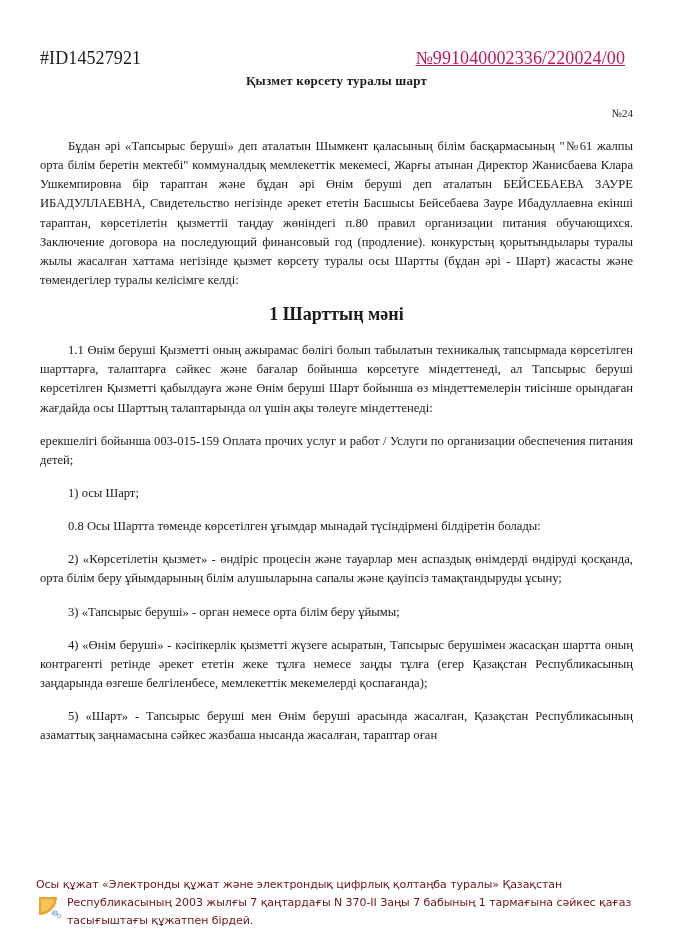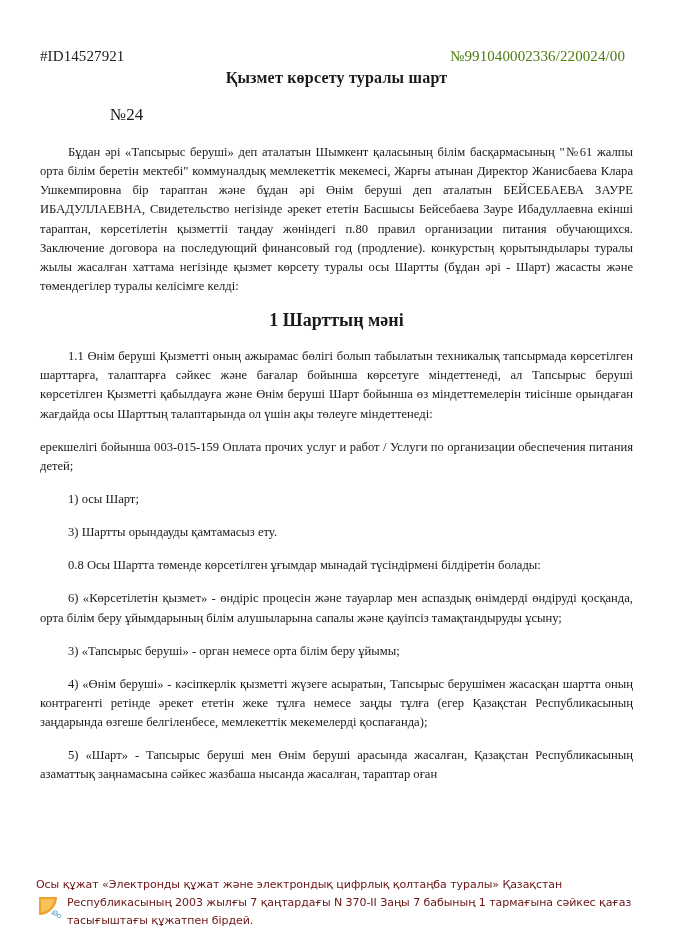--- a/index.html
+++ b/index.html
@@ -24,35 +24,36 @@
     left: 0;
     top: 0;
     width: 673px;
     padding: 48px 40px 0 40px;
     box-sizing: border-box;
   }
   .header-row {
     display: flex;
     justify-content: space-between;
     align-items: center;
-    font-size: 15px;
+    font-size: 18px;
     letter-spacing: 0.1px;
   }
-  .doc-number { color: #4d7c0f; margin-right: 8px; }
+  .doc-number { color: #be185d; margin-right: 8px; text-decoration: underline; }
   .doc-title {
     text-align: center;
     font-weight: bold;
-    font-size: 16px;
+    font-size: 13px;
     margin: 4px 0 18px 0;
     letter-spacing: 0.2px;
   }
   .contract-no {
-    font-size: 17px;
+    font-size: 11px;
     margin: 0 0 18px 0;
     padding-left: 70px;
+    text-align: right;
   }
   p.body-par {
     font-size: 12.6px;
     line-height: 1.52;
     text-align: justify;
     text-justify: inter-word;
     margin: 8px 0 14px 0;
     text-indent: 28px;
     hyphens: none;
   }
@@ -107,25 +108,24 @@
     <p class="body-par">Бұдан әрі «Тапсырыс беруші» деп аталатын Шымкент қаласының білім басқармасының "№61 жалпы орта білім беретін мектебі" коммуналдық мемлекеттік мекемесі, Жарғы атынан Директор Жанисбаева Клара Ушкемпировна бір тараптан және бұдан әрі Өнім беруші деп аталатын БЕЙСЕБАЕВА ЗАУРЕ ИБАДУЛЛАЕВНА, Свидетельство негізінде әрекет ететін Басшысы Бейсебаева Зауре Ибадуллаевна екінші тараптан, көрсетілетін қызметтіі таңдау жөніндегі п.80 правил организации питания обучающихся. Заключение договора на последующий финансовый год (продление). конкурстың қорытындылары туралы жылы жасалған хаттама негізінде қызмет көрсету туралы осы Шартты (бұдан әрі - Шарт) жасасты және төмендегілер туралы келісімге келді:</p>
 
     <div class="section-title">1 Шарттың мәні</div>
 
     <p class="body-par">1.1 Өнім беруші Қызметті оның ажырамас бөлігі болып табылатын техникалық тапсырмада көрсетілген шарттарға, талаптарға сәйкес және бағалар бойынша көрсетуге міндеттенеді, ал Тапсырыс беруші көрсетілген Қызметті қабылдауға және Өнім беруші Шарт бойынша өз міндеттемелерін тиісінше орындаған жағдайда осы Шарттың талаптарында ол үшін ақы төлеуге міндеттенеді:</p>
 
     <p class="body-par noindent">ерекшелігі бойынша 003-015-159 Оплата прочих услуг и работ / Услуги по организации обеспечения питания детей;</p>
 
 
     <p class="body-par">1) осы Шарт;</p>
-    <p class="body-par">3) Шартты орындауды қамтамасыз ету.</p>
 
     <p class="body-par">0.8 Осы Шартта төменде көрсетілген ұғымдар мынадай түсіндірмені білдіретін болады:</p>
 
-    <p class="body-par">6) «Көрсетілетін қызмет» - өндіріс процесін және тауарлар мен аспаздық өнімдерді өндіруді қосқанда, орта білім беру ұйымдарының білім алушыларына сапалы және қауіпсіз тамақтандыруды ұсыну;</p>
+    <p class="body-par">2) «Көрсетілетін қызмет» - өндіріс процесін және тауарлар мен аспаздық өнімдерді өндіруді қосқанда, орта білім беру ұйымдарының білім алушыларына сапалы және қауіпсіз тамақтандыруды ұсыну;</p>
     <p class="body-par">3) «Тапсырыс беруші» - орган немесе орта білім беру ұйымы;</p>
     <p class="body-par">4) «Өнім беруші» - кәсіпкерлік қызметті жүзеге асыратын, Тапсырыс берушімен жасасқан шартта оның контрагенті ретінде әрекет ететін жеке тұлға немесе заңды тұлға (егер Қазақстан Республикасының заңдарында өзгеше белгіленбесе, мемлекеттік мекемелерді қоспағанда);</p>
     <p class="body-par">5) «Шарт» - Тапсырыс беруші мен Өнім беруші арасында жасалған, Қазақстан Республикасының азаматтық заңнамасына сәйкес жазбаша нысанда жасалған, тараптар оған</p>
 
   </div>
 
   <div class="overlay">
     <span class="ov-line">Осы құжат «Электронды құжат және электрондық цифрлық қолтаңба туралы» Қазақстан</span>
     <span class="ov-line indent">Республикасының 2003 жылғы 7 қаңтардағы N 370-II Заңы 7 бабының 1 тармағына сәйкес қағаз</span>
     <span class="ov-line indent">тасығыштағы құжатпен бірдей.</span>

